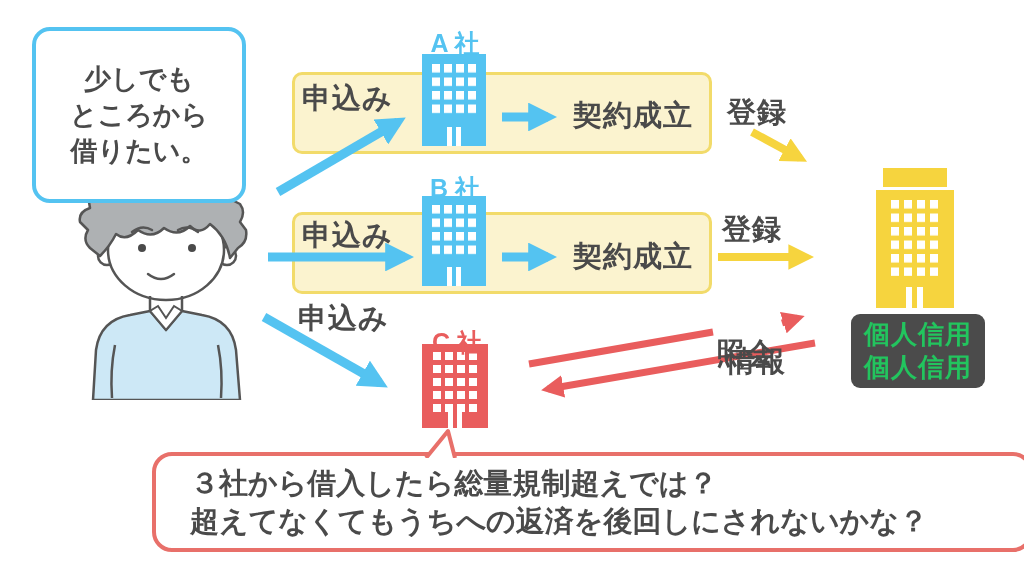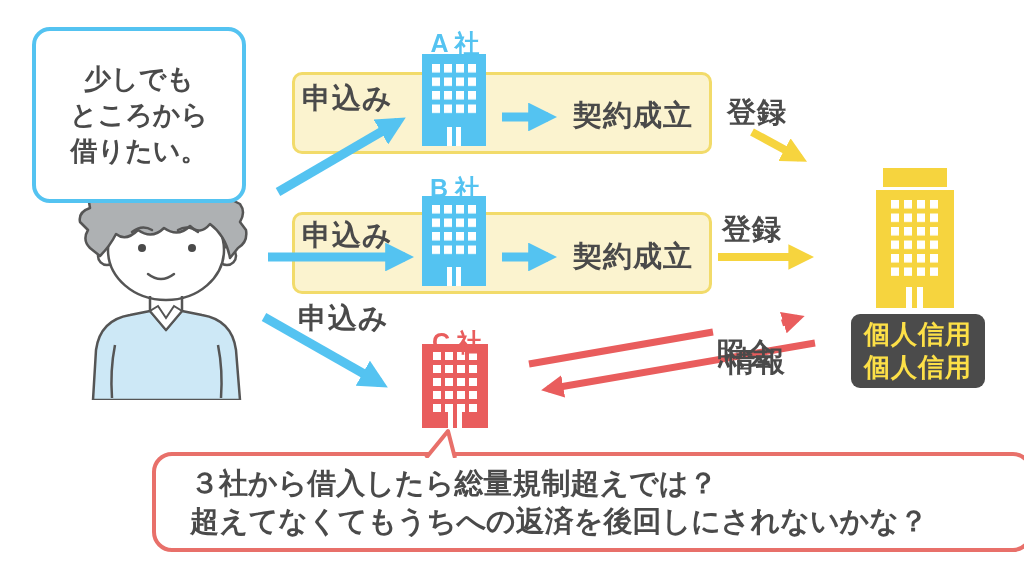--- a/index.html
+++ b/index.html
@@ -36,21 +36,21 @@
 
   .company-label{width:70px;text-align:center;font-size:25px;font-weight:700;z-index:6;}
   .blue-text{color:#54c3f1;}
   .red-text{color:#e95d5d;}
 
   .agency-label{
     left:851px;top:314px;width:134px;height:74px;background:#4b4b4b;border-radius:9px;
     display:flex;flex-direction:column;justify-content:center;align-items:center;
     color:#ffffff;font-size:26px;font-weight:700;line-height:33px;z-index:6;letter-spacing:1px;
   }
-  .agency-label div{color:#fde047;}
+  .agency-label div{color:#22c55e;}
 
   .overlay{left:0;top:0;z-index:5;pointer-events:none;}
   .txt{z-index:6;white-space:nowrap;}
   .bld{z-index:4;}
 </style>
 </head>
 <body>
 
 <div class="canvas">
 

